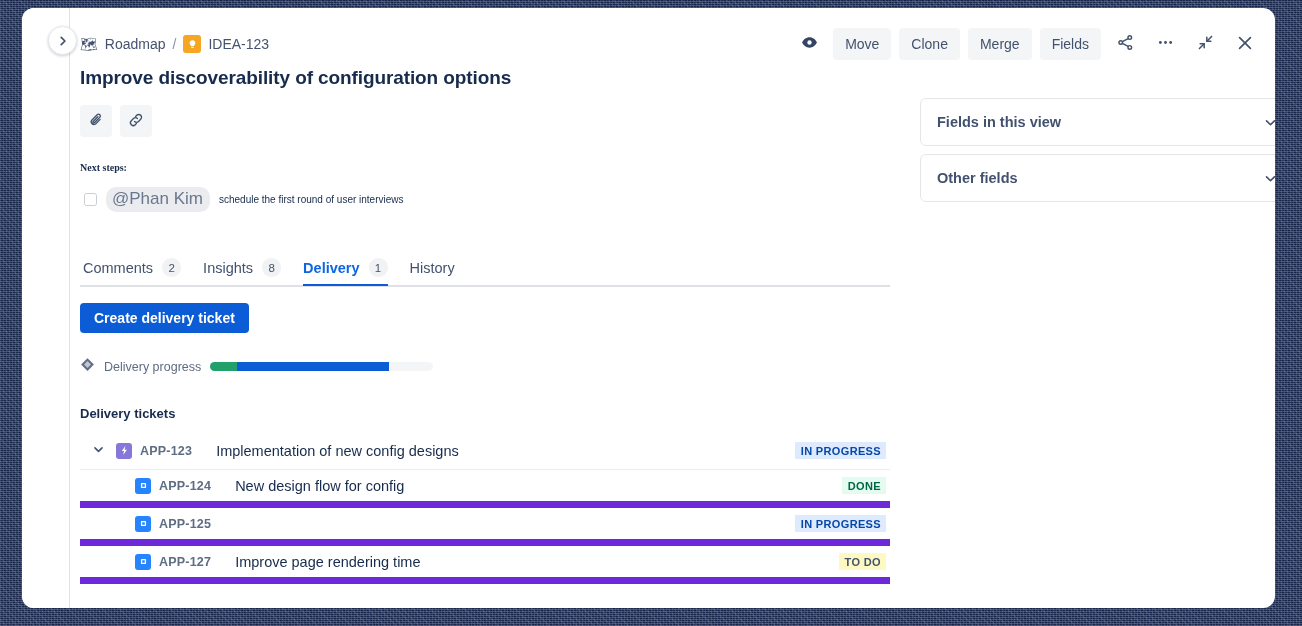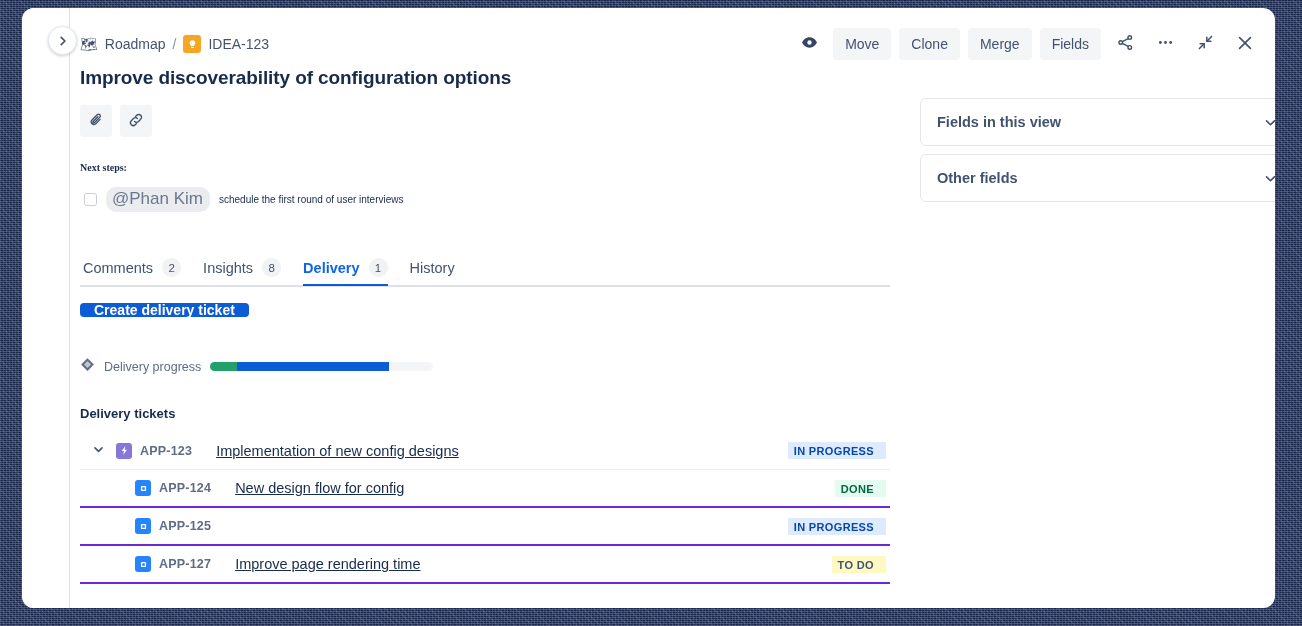--- a/index.html
+++ b/index.html
@@ -239,21 +239,21 @@
   }
 
   
   #action-row {
     position: absolute;
     left: 10px; top: 295px;
     display: flex;
     gap: 8px;
   }
   .btn-primary {
-    height: 14px;
+    height: 30px;
     padding: 0 14px;
     background: #0b5cd5;
     color: #ffffff;
     border: none;
     border-radius: 4px;
     font-family: "Liberation Sans", sans-serif;
     font-size: 14px;
     font-weight: bold;
     cursor: pointer;
     display: flex; align-items: center;
@@ -304,21 +304,21 @@
   }
   #tickets {
     position: absolute;
     left: 10px; top: 424px;
     width: 810px;
   }
   .ticket-row {
     display: flex;
     align-items: center;
     height: 38px;
-    border-bottom: 2px solid #6d28d9;
+    border-bottom: 7px solid #6d28d9;
     font-size: 14.5px;
     cursor: pointer;
   }
   .ticket-row.parent { border-bottom: 1px solid #ebecf0; }
   .chev-cell {
     width: 36px;
     display: flex; align-items: center; justify-content: center;
     flex: none;
     color: #42526e;
     cursor: pointer;
@@ -339,29 +339,28 @@
     letter-spacing: .2px;
     margin-left: 8px;
     flex: none;
     cursor: pointer;
   }
   .summary {
     margin-left: 24px;
     color: #172b4d;
     font-size: 14.5px;
     cursor: pointer;
-    text-decoration: underline;
   }
   .status {
     margin-left: auto;
     margin-right: 4px;
     font-size: 11px;
     font-weight: bold;
     letter-spacing: .35px;
-    padding: 3px 12px 2px 6px;
+    padding: 3px 5px 2px 6px;
     border-radius: 0;
     flex: none;
   }
   .st-inprogress { background: #deebff; color: #0747a6; }
   .st-done { background: #e3fcef; color: #006644; }
   .st-todo { background: #fef9c3; color: #42526e; }
 
   
   #side-panels {
     position: absolute;

